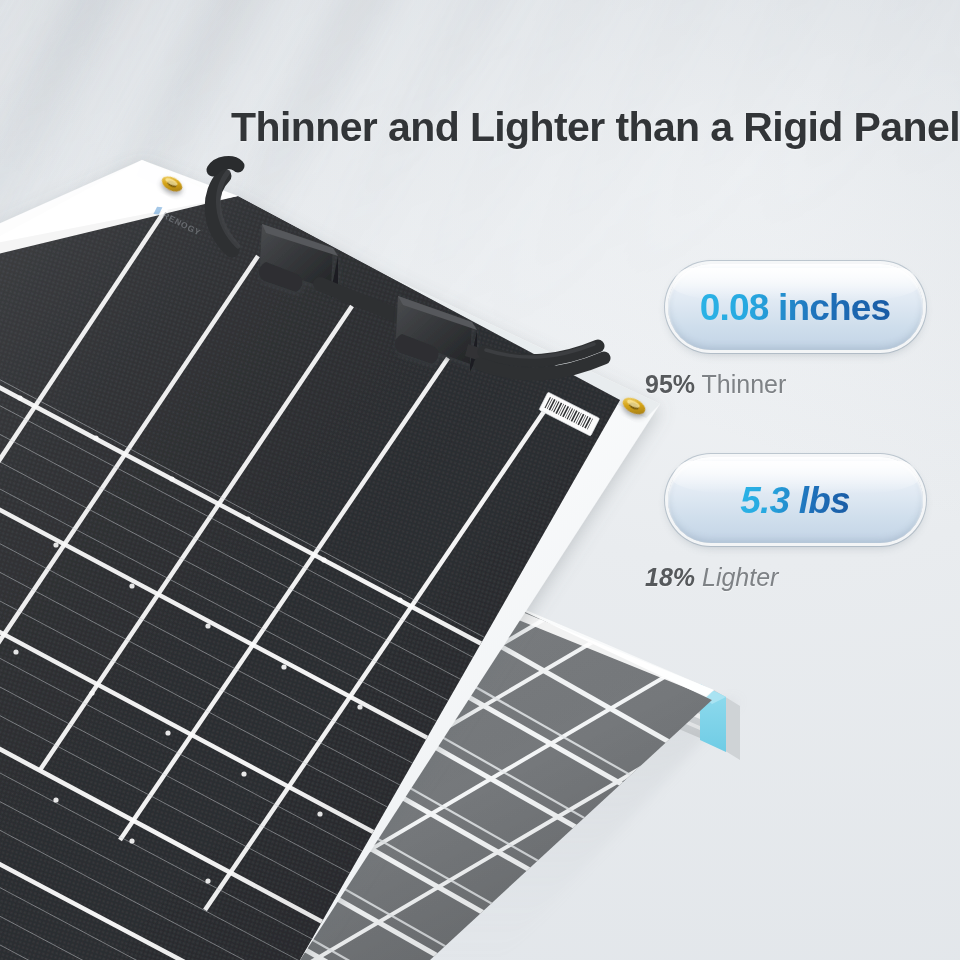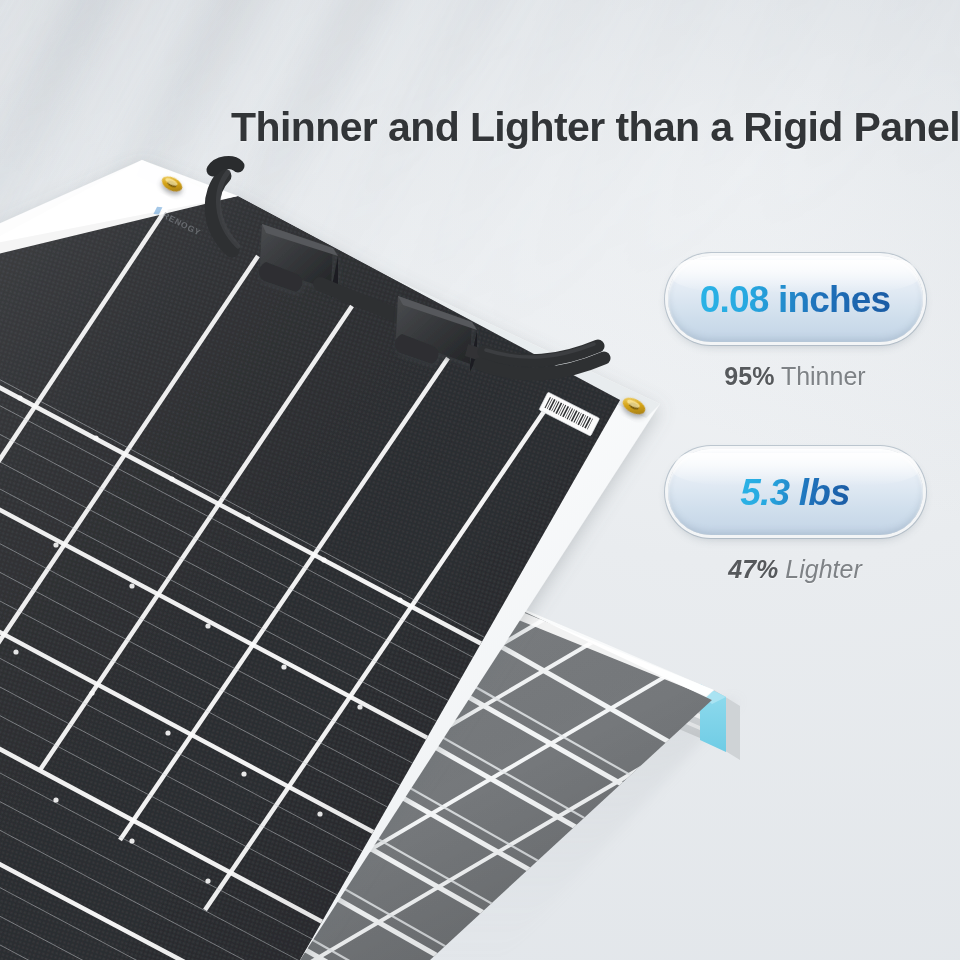--- a/index.html
+++ b/index.html
@@ -68,21 +68,21 @@
 
   
   .specs{ position:absolute; z-index:45; left:645px; top:248px; width:300px; }
   .spec-block + .spec-block{ margin-top:60px;font-style:italic; }
 
   .badge{
     position:relative;
     width:255px;
     height:86px;
     border-radius:46px;
-    margin:8px auto;
+    margin:16px auto;
     background:
       linear-gradient(180deg, #fdfeff 0%, #e7eef6 30%, #cfdeec 72%, #c3d4e6 100%);
     box-shadow:
       0 0 0 3px rgba(255,255,255,.85),
       0 0 0 4px rgba(150,165,180,.55),
       0 4px 10px rgba(90,105,120,.30),
       inset 0 2px 3px rgba(255,255,255,.95),
       inset 0 -3px 6px rgba(130,150,170,.30);
     display:flex; align-items:center; justify-content:center;
   }
@@ -101,21 +101,21 @@
     -webkit-background-clip:text;
             background-clip:text;
     color:transparent;
     -webkit-text-fill-color:transparent;
     position:relative; z-index:2;
     white-space:nowrap;
   }
 
   .caption{
     margin-top:22px;
-    text-align:center;
+    text-align:left;
     font-size:25px;
     line-height:1;
     white-space:nowrap;
     color:#7b8084;
     text-shadow:0 1px 1px rgba(255,255,255,.6);
   }
   .caption .pct{ font-weight:bold; color:#56595c; }
   .caption .word{ font-weight:normal; color:#7e8286; }
 </style>
 </head>
@@ -424,19 +424,19 @@
       <div class="caption">
         <span class="pct">95%</span><span class="word"> Thinner</span>
       </div>
     </div>
 
     <div class="spec-block">
       <div class="badge">
         <span class="badge-text">5.3 lbs</span>
       </div>
       <div class="caption">
-        <span class="pct">47%</span><span class="word"> Lighter</span>
+        <span class="pct">18%</span><span class="word"> Lighter</span>
       </div>
     </div>
 
   </div>
 
 </div>
 
 </body></html>

